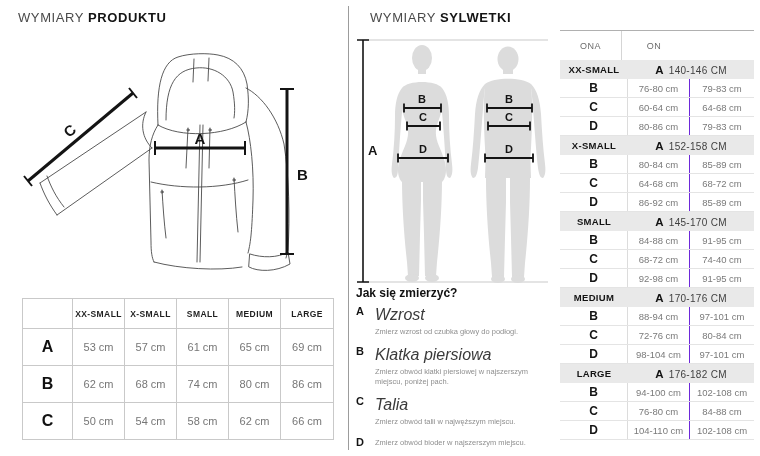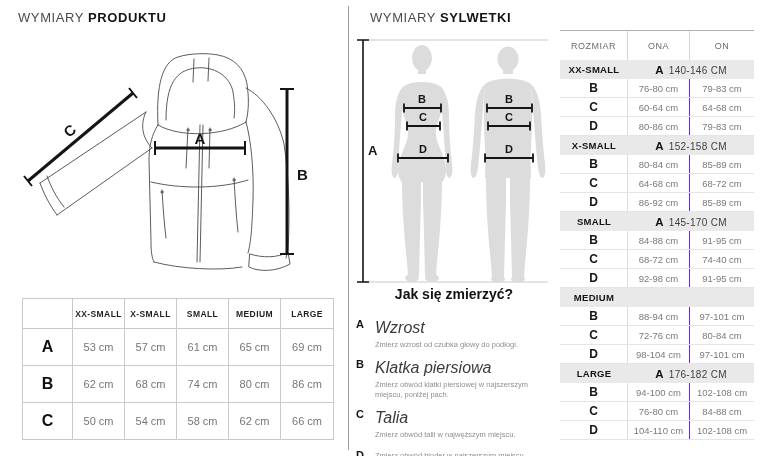--- a/index.html
+++ b/index.html
@@ -35,21 +35,21 @@
   .band-span{width:126px;text-align:center;font-size:10px;color:#3f3f3f;letter-spacing:.3px;}
   .band-span b{font-size:11.5px;color:#111;margin-right:5px;}
   .rt-row{display:flex;height:19px;align-items:stretch;border-bottom:1px solid #e4e4e4;}
   .rt-row>div{display:flex;align-items:center;justify-content:center;}
   .rt-row .c1{font-weight:bold;font-size:12px;color:#141414;border-right:1px solid #dcdcdc;}
   .rt-row .c2{font-size:9.5px;color:#7a7a7a;border-right:1px solid #6d28d9;}
   .rt-row .c3{font-size:9.5px;color:#7a7a7a;}
 
   
   .howto{position:absolute;left:356px;top:286px;width:196px;}
-  .howto h3{margin:0 0 16px 0;font-size:14px;color:#111;text-align:center;font-weight:bold;}
+  .howto h3{margin:0 0 5px 0;font-size:12px;color:#111;font-weight:bold;}
   .hitem{display:grid;grid-template-columns:19px 1fr;margin-bottom:8px;}
   .hletter{font-weight:bold;font-size:11px;color:#141414;line-height:1.25;}
   .hname{font-size:16px;color:#3a3a3a;line-height:1.25;font-style:italic;}
   .hdesc{font-size:7.5px;color:#8f8f8f;margin-top:2px;line-height:1.35;max-width:184px;}
 </style>
 </head>
 <body>
 
 <div class="canvas">
 
@@ -233,21 +233,20 @@
     <div class="hitem">
       <div class="hletter">D</div>
       <div>
            <div class="hdesc">Zmierz obwód bioder w najszerszym miejscu.</div>
         </div>
     </div>
   </div>
 
   <div class="rt">
     <div class="rt-head">
-      <div class="c1">ROZMIAR</div>
       <div class="c2">ONA</div>
       <div class="c3">ON</div>
     </div>
 
     <div class="rt-band">
       <div class="band-size">XX-SMALL</div>
       <div class="band-span"><b>A</b><span>140-146 CM</span></div>
     </div>
     <div class="rt-row">
         <div class="c1">B</div>
@@ -300,20 +299,21 @@
         <div class="c3">74-40 cm</div>
       </div>
     <div class="rt-row">
         <div class="c1">D</div>
         <div class="c2">92-98 cm</div>
         <div class="c3">91-95 cm</div>
       </div>
 
     <div class="rt-band">
       <div class="band-size">MEDIUM</div>
+      <div class="band-span"><b>A</b><span>170-176 CM</span></div>
     </div>
     <div class="rt-row">
         <div class="c1">B</div>
         <div class="c2">88-94 cm</div>
         <div class="c3">97-101 cm</div>
       </div>
     <div class="rt-row">
         <div class="c1">C</div>
         <div class="c2">72-76 cm</div>
         <div class="c3">80-84 cm</div>

